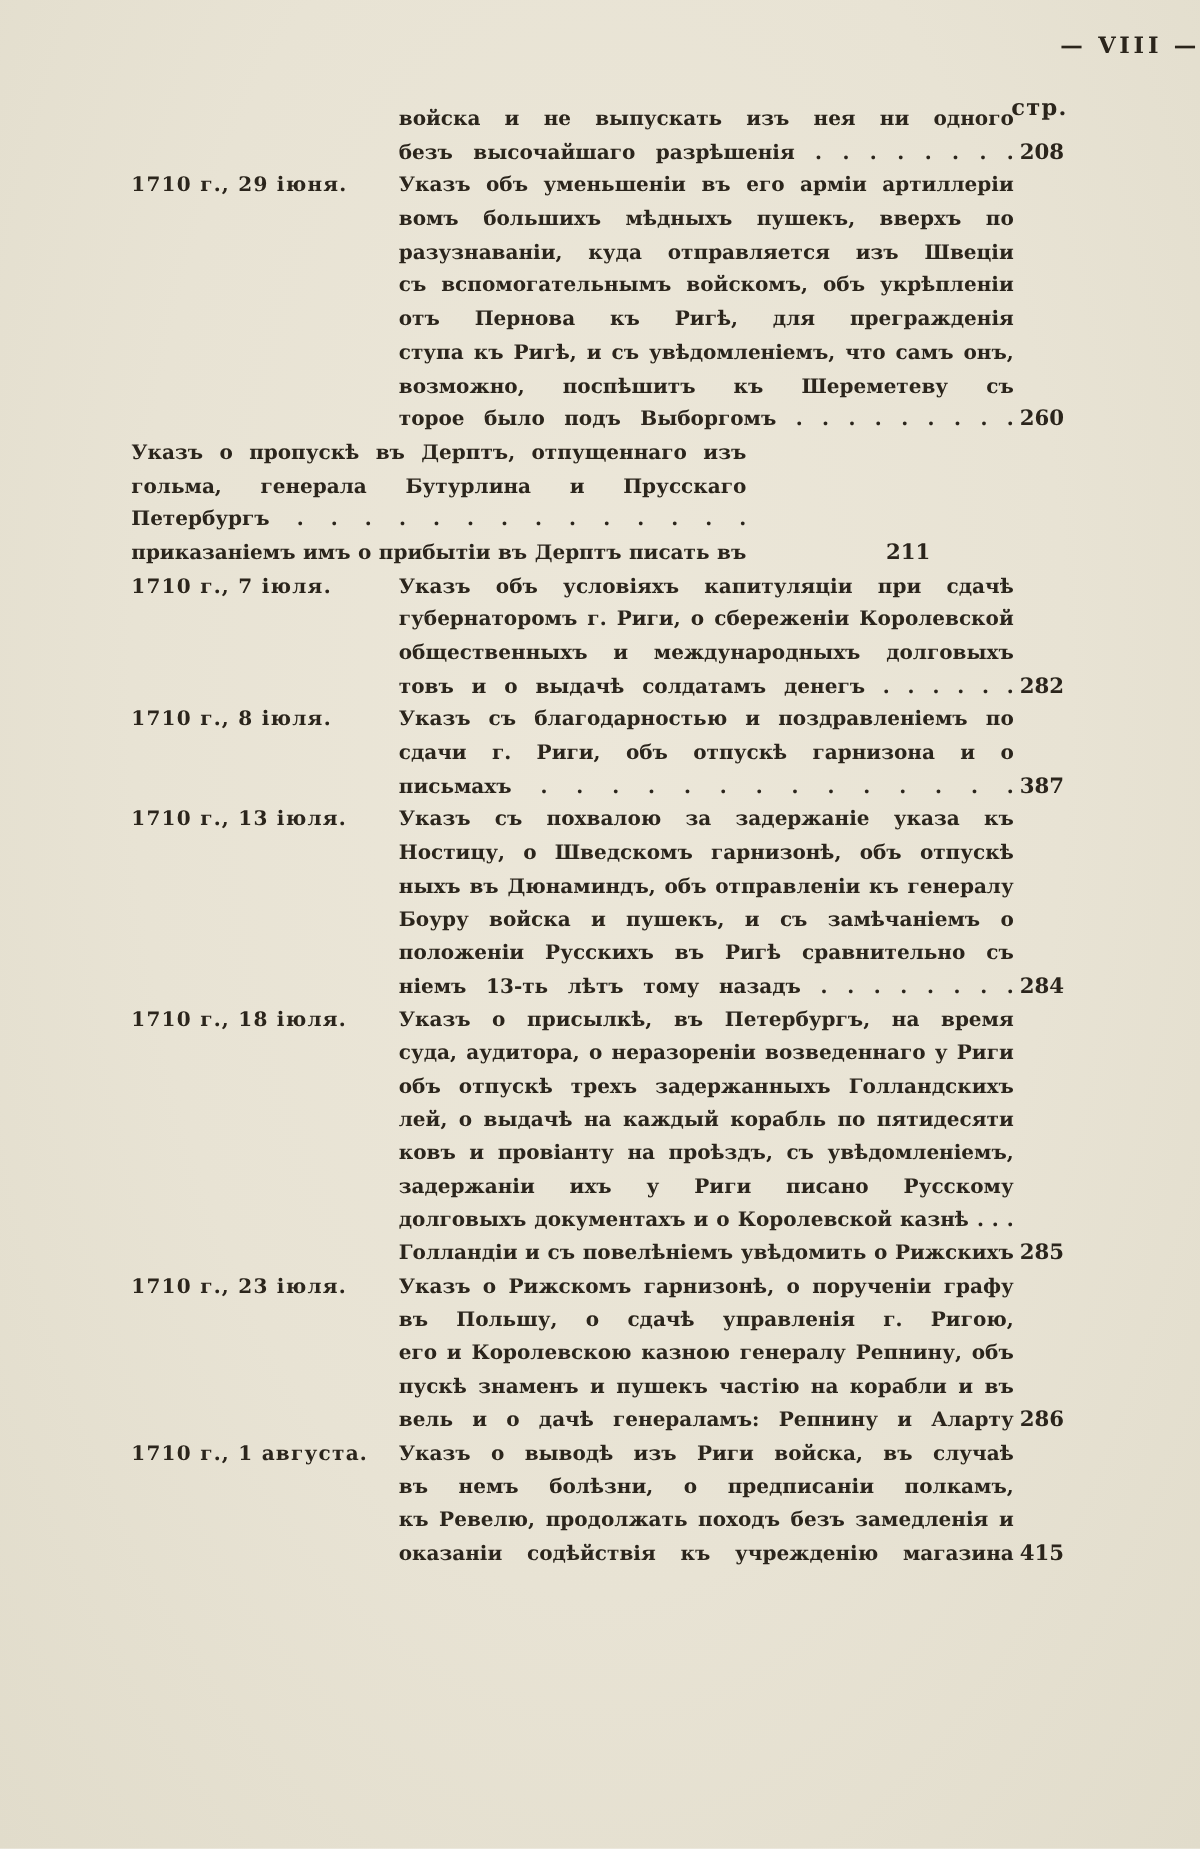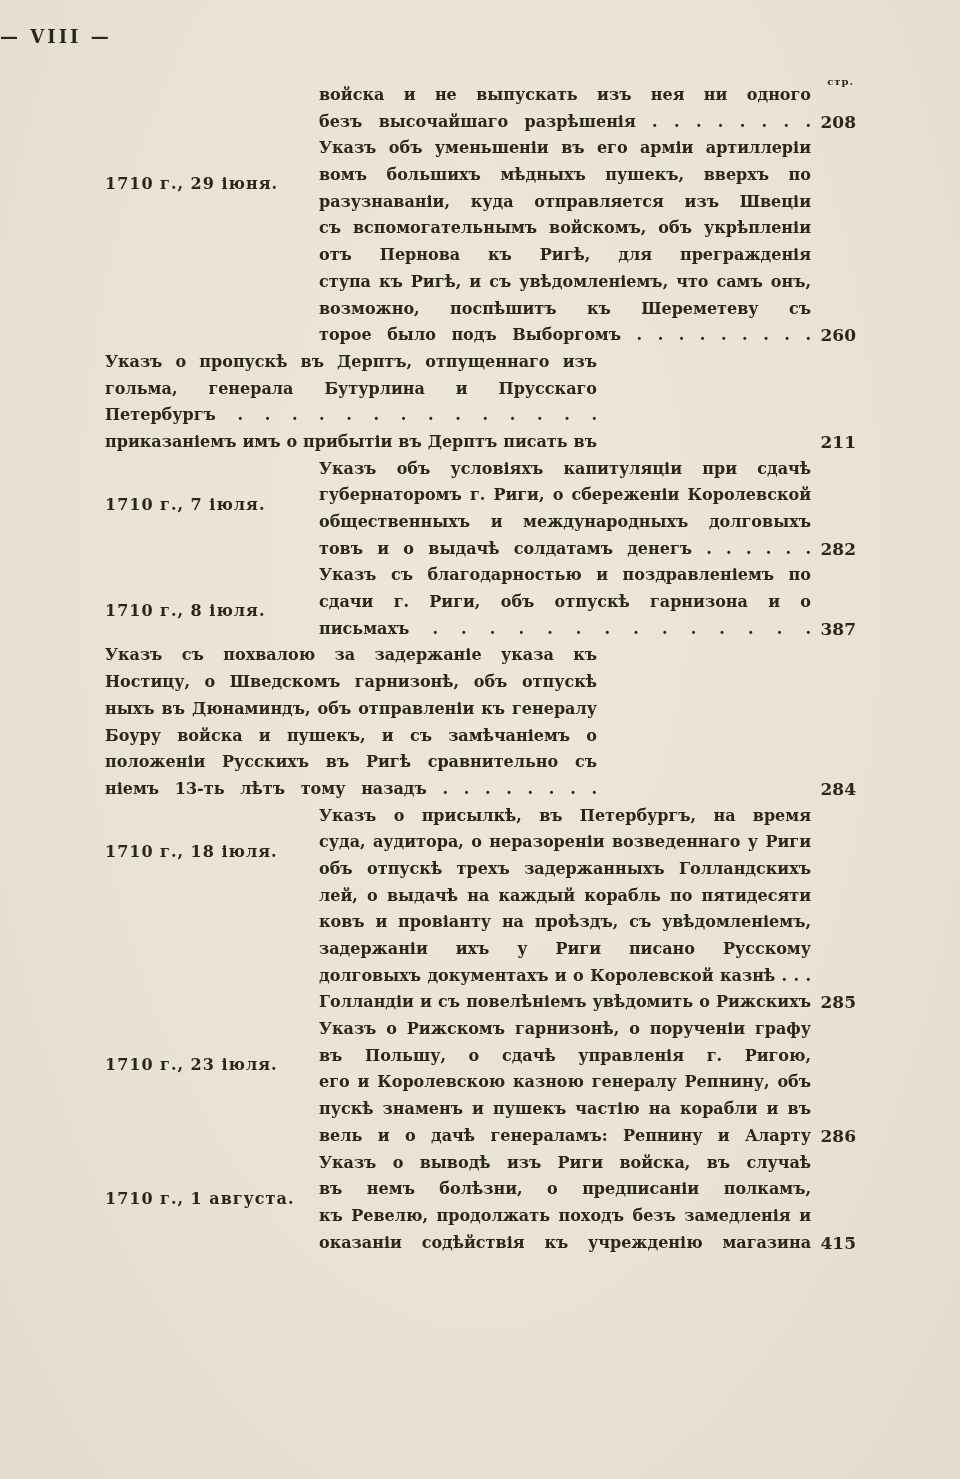--- a/index.html
+++ b/index.html
@@ -13,30 +13,30 @@
     background: radial-gradient(ellipse at 50% 38%, #ece7d9 0%, #e8e3d4 55%, #e1dccb 100%);
     font-family: "DejaVu Serif", "Liberation Serif", serif;
     color: #2b251c;
     overflow: hidden;
   }
   .page-header {
     position: absolute;
     top: 26px;
     left: 0;
     right: 0;
-    text-align: left;
+    text-align: right;
     font-size: 18px;
     font-weight: bold;
     letter-spacing: 3px;
   }
   .col-header {
     position: absolute;
     top: 76px;
     right: 106px;
-    font-size: 10px;
+    font-size: 18px;
     font-weight: bold;
     letter-spacing: 1px;
   }
   .toc {
     position: absolute;
     top: 82px;
     left: 105px;
     width: 751px;
   }
   .entry {
@@ -44,39 +44,38 @@
     align-items: stretch;
   }
   .date {
     width: 214px;
     flex: none;
     font-size: 16px;
     font-weight: bold;
     letter-spacing: 1px;
     line-height: 26.7px;
     white-space: nowrap;
-    margin-top: 36px;
   }
   .lines {
     width: 492px;
     flex: none;
   }
   .line {
     font-size: 16px;
     font-weight: bold;
     line-height: 26.7px;
     height: 26.7px;
     overflow: hidden;
     text-align: justify;
     text-align-last: justify;
   }
   .pagenum {
     flex: 1;
     align-self: flex-end;
-    text-align: right;
+    text-align: center;
     font-size: 17px;
     font-weight: bold;
     line-height: 26.7px;
   }
 </style>
 </head>
 <body>
 
 <div class="page-header">— VIII —</div>
 
@@ -132,20 +131,21 @@
     <div class="date">1710 г., 8 іюля.</div>
     <div class="lines">
         <div class="line">Указъ съ благодарностью и поздравленіемъ по случаю</div>
         <div class="line">сдачи г. Риги, объ отпускѣ гарнизона и о долговыхъ</div>
         <div class="line">письмахъ . . . . . . . . . . . . . .</div>
       </div>
     <div class="pagenum">387</div>
   </div>
 
   <div class="entry">
+    <div class="date">1710 г., 13 іюля.</div>
     <div class="lines">
         <div class="line">Указъ съ похвалою за задержаніе указа къ генералу</div>
         <div class="line">Ностицу, о Шведскомъ гарнизонѣ, объ отпускѣ боль-</div>
         <div class="line">ныхъ въ Дюнаминдъ, объ отправленіи къ генералу</div>
         <div class="line">Боуру войска и пушекъ, и съ замѣчаніемъ о славномъ</div>
         <div class="line">положеніи Русскихъ въ Ригѣ сравнительно съ положе-</div>
         <div class="line">ніемъ 13-ть лѣтъ тому назадъ . . . . . . . .</div>
       </div>
     <div class="pagenum">284</div>
   </div>

